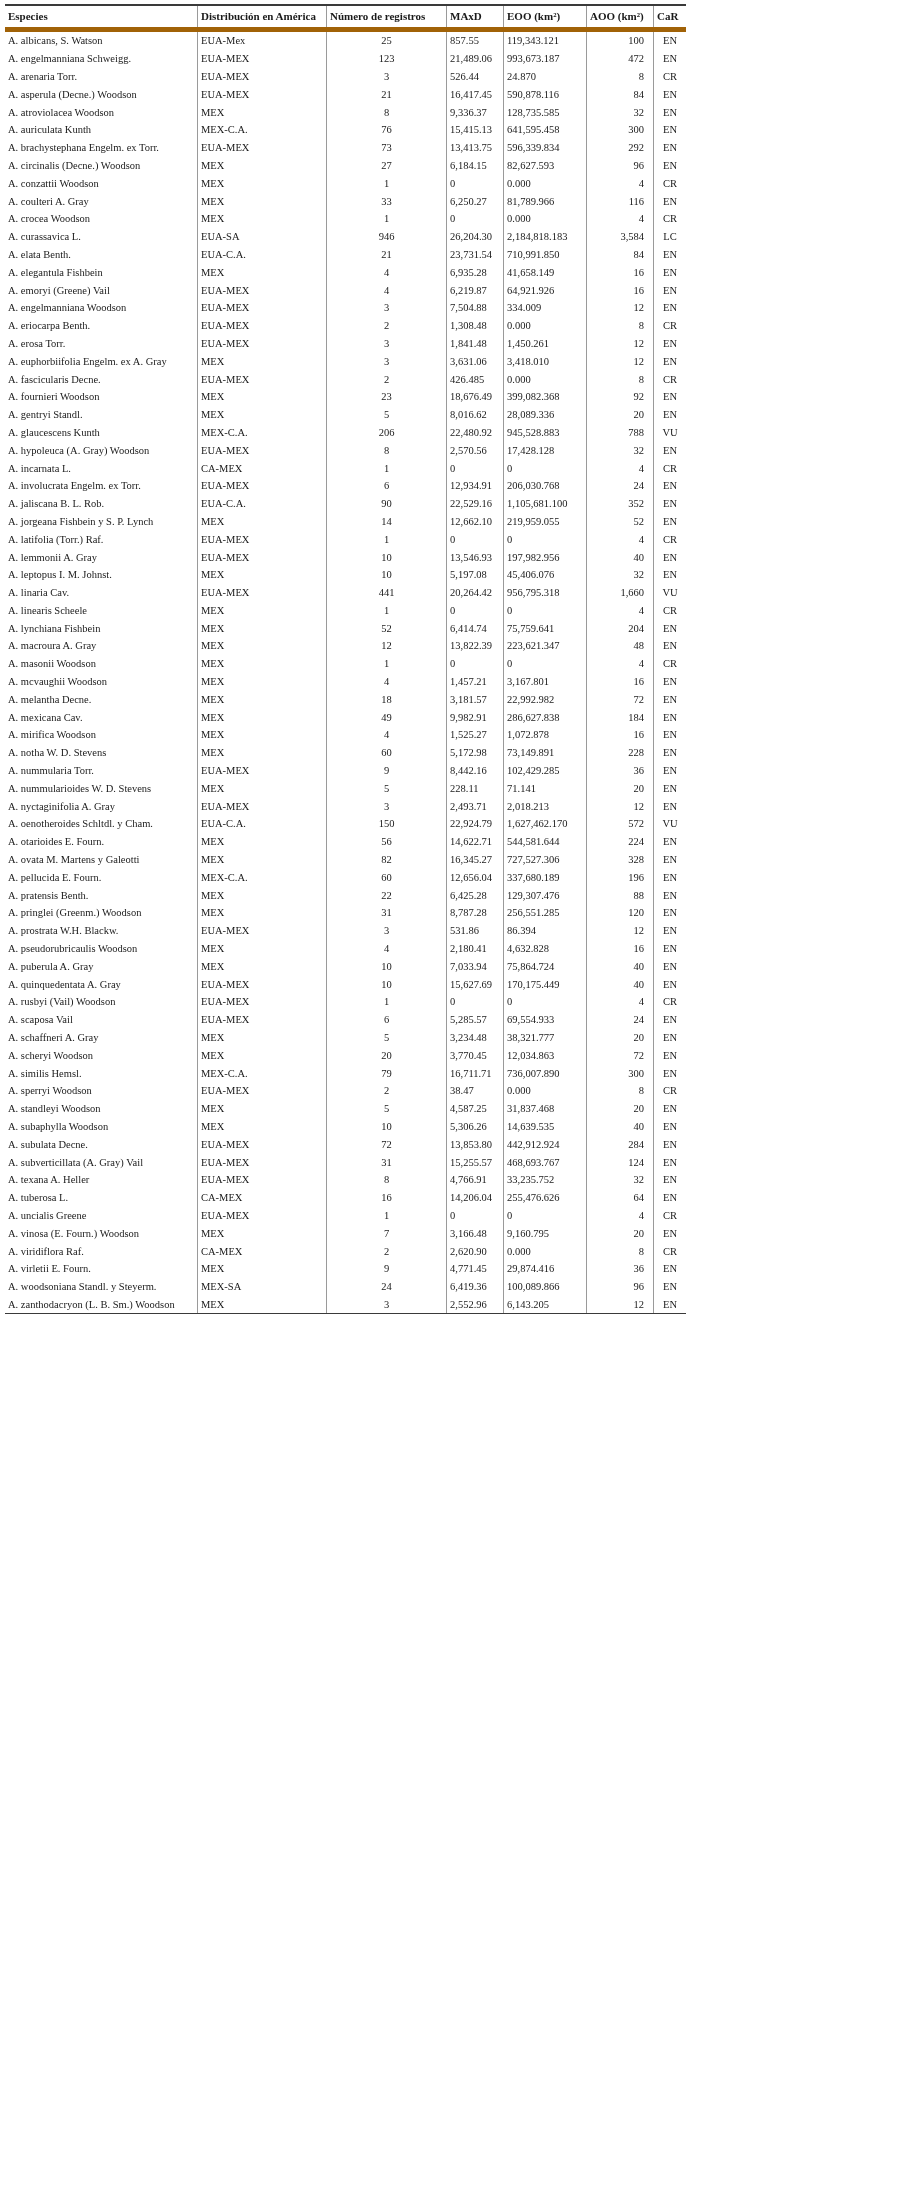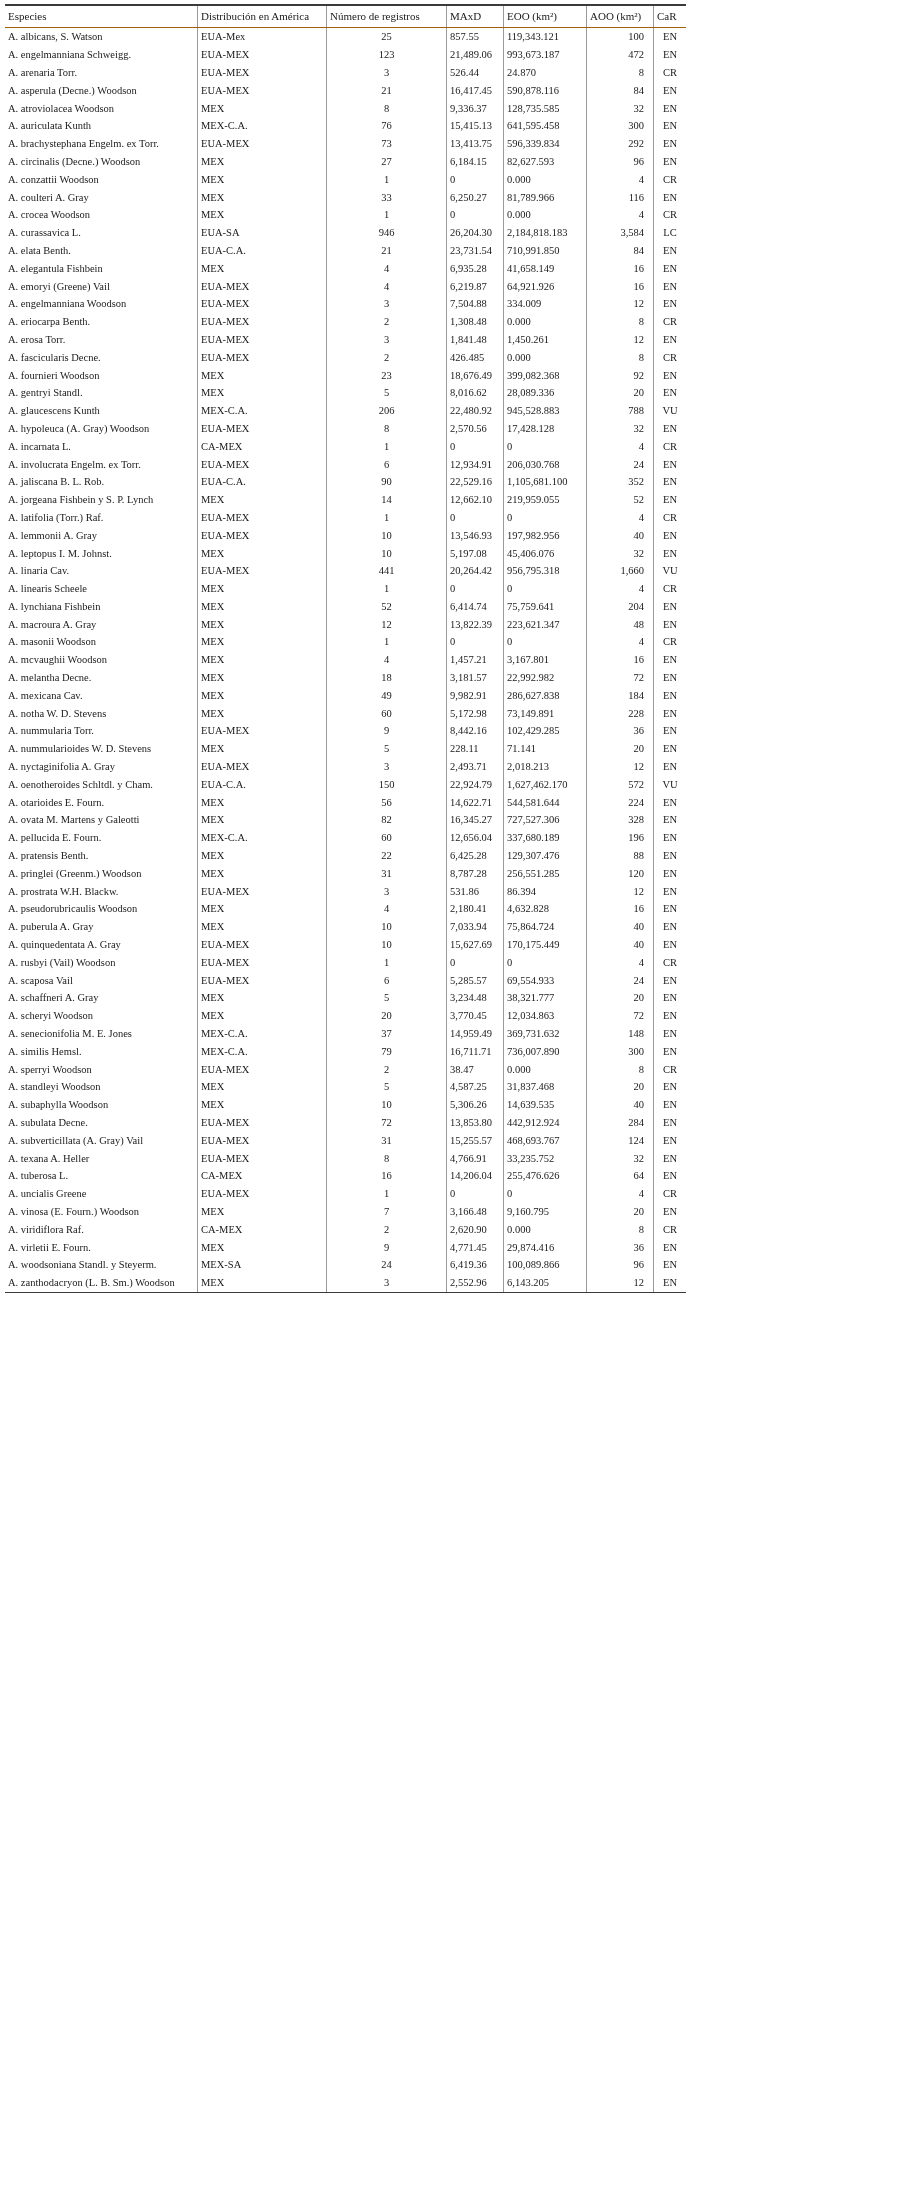--- a/index.html
+++ b/index.html
@@ -23,22 +23,22 @@
     line-height: 1.05;
     white-space: nowrap;
     overflow: hidden;
     vertical-align: middle;
     border-left: 1px solid #9a9a9a;
   }
   table.species-table th.c0,
   table.species-table td.c0 { border-left: none; }
   table.species-table thead th {
     border-top: 2px solid #3a3a3a;
-    border-bottom: 1px solid #a16207;
-    font-weight: normal;
+    border-bottom: 5px solid #a16207;
+    font-weight: bold;
     font-size: 11px;
     height: 21px;
     text-align: left;
   }
   table.species-table tbody tr:last-child td { border-bottom: 1.5px solid #3a3a3a; }
 
   
   .c0 { width: 186px; text-align: left; }
   .c1 { width: 122px; text-align: left; }
   .c2 { width: 113px; text-align: center; }
@@ -223,20 +223,29 @@
         <tr>
           <td class="c0">A. erosa Torr.</td>
           <td class="c1">EUA-MEX</td>
           <td class="c2">3</td>
           <td class="c3">1,841.48</td>
           <td class="c4">1,450.261</td>
           <td class="c5">12</td>
           <td class="c6">EN</td>
         </tr>
         <tr>
+          <td class="c0">A. euphorbiifolia Engelm. ex A. Gray</td>
+          <td class="c1">MEX</td>
+          <td class="c2">3</td>
+          <td class="c3">3,631.06</td>
+          <td class="c4">3,418.010</td>
+          <td class="c5">12</td>
+          <td class="c6">EN</td>
+        </tr>
+        <tr>
           <td class="c0">A. fascicularis Decne.</td>
           <td class="c1">EUA-MEX</td>
           <td class="c2">2</td>
           <td class="c3">426.485</td>
           <td class="c4">0.000</td>
           <td class="c5">8</td>
           <td class="c6">CR</td>
         </tr>
         <tr>
           <td class="c0">A. fournieri Woodson</td>
@@ -403,20 +412,29 @@
         <tr>
           <td class="c0">A. mexicana Cav.</td>
           <td class="c1">MEX</td>
           <td class="c2">49</td>
           <td class="c3">9,982.91</td>
           <td class="c4">286,627.838</td>
           <td class="c5">184</td>
           <td class="c6">EN</td>
         </tr>
         <tr>
+          <td class="c0">A. mirifica Woodson</td>
+          <td class="c1">MEX</td>
+          <td class="c2">4</td>
+          <td class="c3">1,525.27</td>
+          <td class="c4">1,072.878</td>
+          <td class="c5">16</td>
+          <td class="c6">EN</td>
+        </tr>
+        <tr>
           <td class="c0">A. notha W. D. Stevens</td>
           <td class="c1">MEX</td>
           <td class="c2">60</td>
           <td class="c3">5,172.98</td>
           <td class="c4">73,149.891</td>
           <td class="c5">228</td>
           <td class="c6">EN</td>
         </tr>
         <tr>
           <td class="c0">A. nummularia Torr.</td>
@@ -565,29 +583,20 @@
         <tr>
           <td class="c0">A. scheryi Woodson</td>
           <td class="c1">MEX</td>
           <td class="c2">20</td>
           <td class="c3">3,770.45</td>
           <td class="c4">12,034.863</td>
           <td class="c5">72</td>
           <td class="c6">EN</td>
         </tr>
         <tr>
-          <td class="c0">A. senecionifolia M. E. Jones</td>
-          <td class="c1">MEX-C.A.</td>
-          <td class="c2">37</td>
-          <td class="c3">14,959.49</td>
-          <td class="c4">369,731.632</td>
-          <td class="c5">148</td>
-          <td class="c6">EN</td>
-        </tr>
-        <tr>
           <td class="c0">A. similis Hemsl.</td>
           <td class="c1">MEX-C.A.</td>
           <td class="c2">79</td>
           <td class="c3">16,711.71</td>
           <td class="c4">736,007.890</td>
           <td class="c5">300</td>
           <td class="c6">EN</td>
         </tr>
         <tr>
           <td class="c0">A. sperryi Woodson</td>

